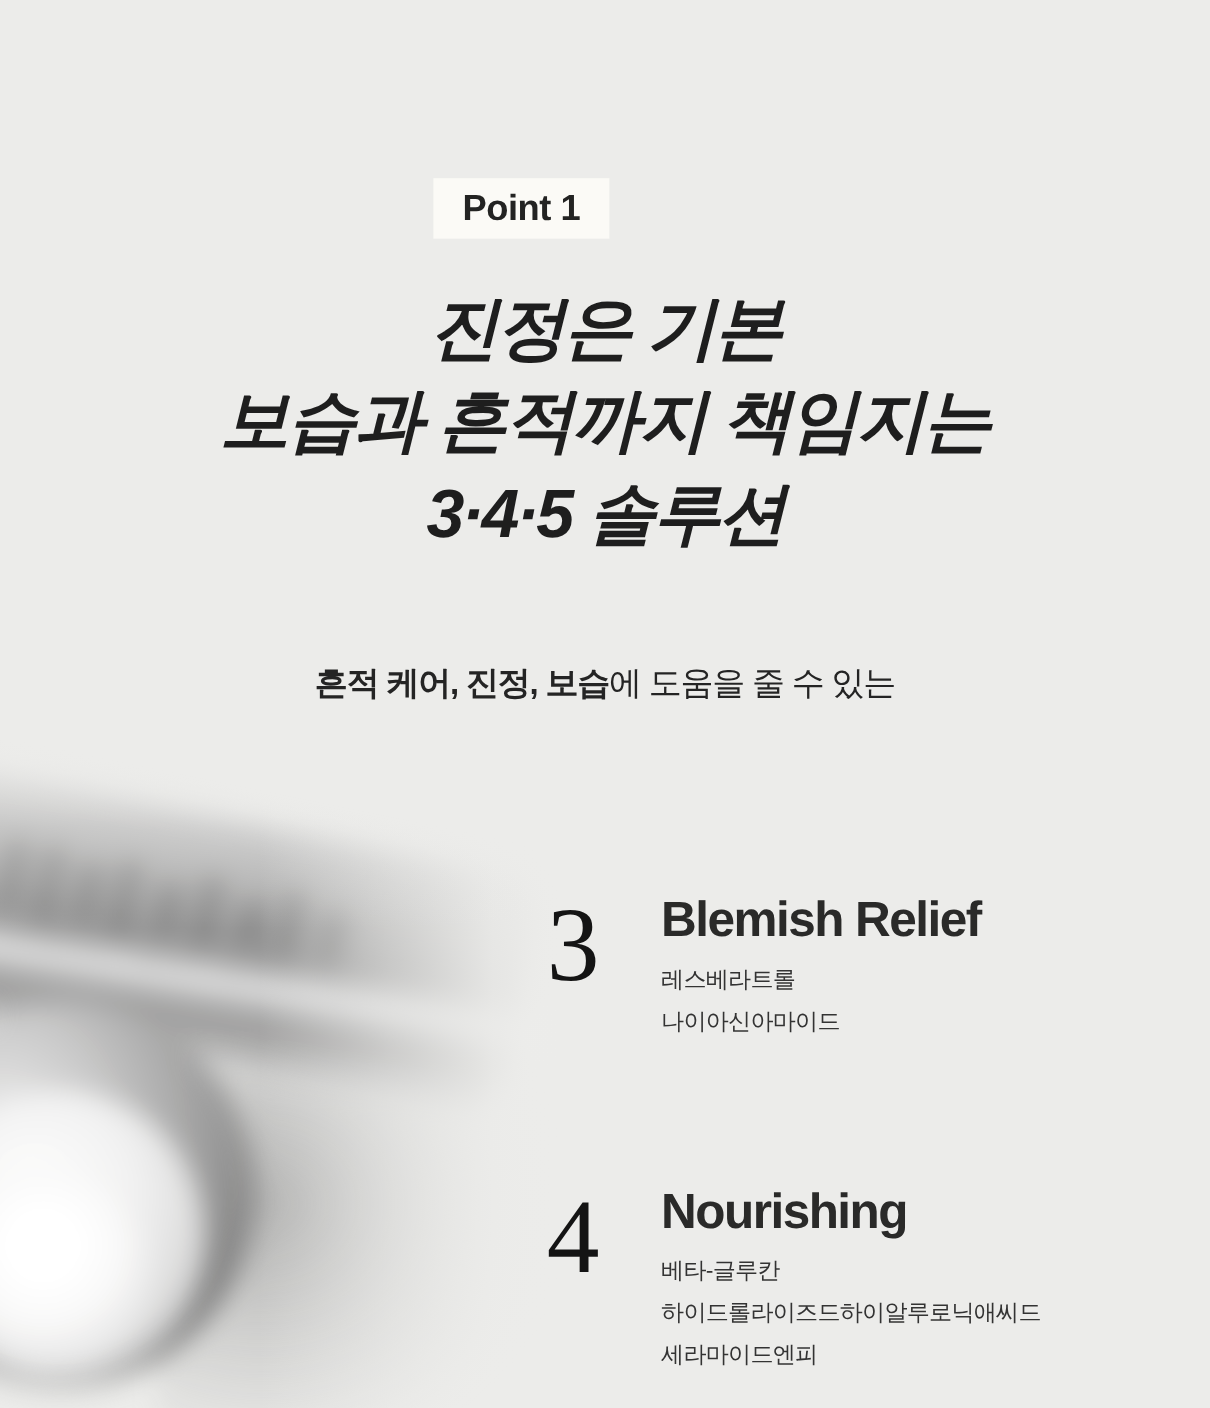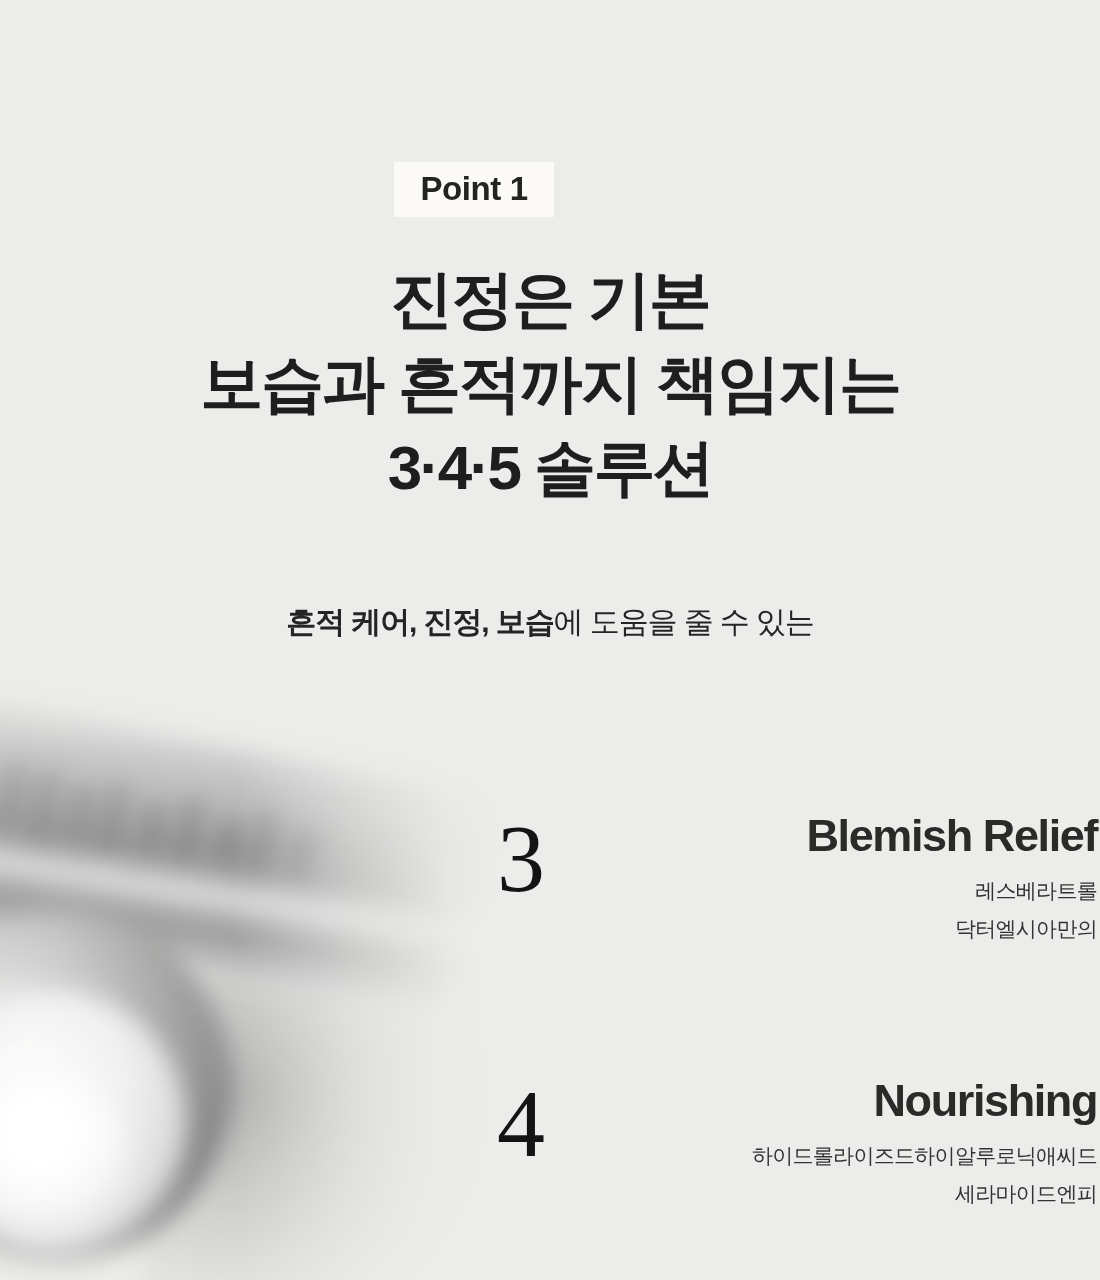--- a/index.html
+++ b/index.html
@@ -234,20 +234,21 @@
     width: 1100px;
     text-align: center;
     color: #1e1e1e;
   }
   .hl-line {
     font-size: 63px;
     font-weight: 700;
     line-height: 1.33;
     letter-spacing: -2.2px;
     white-space: nowrap;
+    font-style: italic;
   }
   .hl-line.emphasis {
     font-size: 62px;
     letter-spacing: -2.6px;
     line-height: 1.28;
     margin-top: 2px;
   }
 
   
   #subtitle {
@@ -286,21 +287,20 @@
     width: 80px;
     font-family: "Liberation Serif", "DejaVu Serif", serif;
     font-size: 96px;
     font-weight: 400;
     line-height: 0.98;
     color: #141414;
     text-align: left;
   }
   .entry-body {
     margin-left: 104px;
-    text-align: right;
   }
   .entry-title {
     font-size: 45px;
     font-weight: 700;
     letter-spacing: -1.4px;
     line-height: 1.06;
     color: #2a2a29;
     white-space: nowrap;
   }
   .entry-ings {
@@ -375,30 +375,31 @@
     <div id="subtitle">
       <div class="sub-line"><span class="sub-strong">흔적 케어, 진정, 보습</span><span>에 도움을 줄 수 있는</span></div>
     </div>
 
     <div class="entry" id="entry-3">
       <div class="entry-num">3</div>
       <div class="entry-body">
         <div class="entry-title">Blemish Relief</div>
         <div class="entry-ings">
           <div class="ing">레스베라트롤</div>
-          <div class="ing">닥터엘시아만의</div>
+          <div class="ing">나이아신아마이드</div>
         </div>
       </div>
     </div>
 
     <div class="entry" id="entry-4">
       <div class="entry-num">4</div>
       <div class="entry-body">
         <div class="entry-title">Nourishing</div>
         <div class="entry-ings">
+          <div class="ing">베타-글루칸</div>
           <div class="ing">하이드롤라이즈드하이알루로닉애씨드</div>
           <div class="ing">세라마이드엔피</div>
           <div class="ing clipped">판테놀</div>
         </div>
       </div>
     </div>
 
   </div>
 </div>
 

